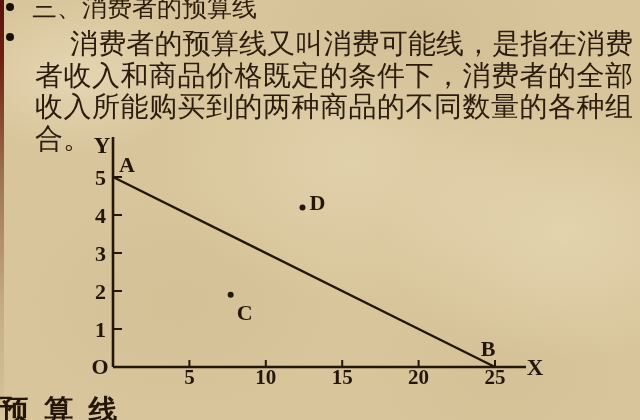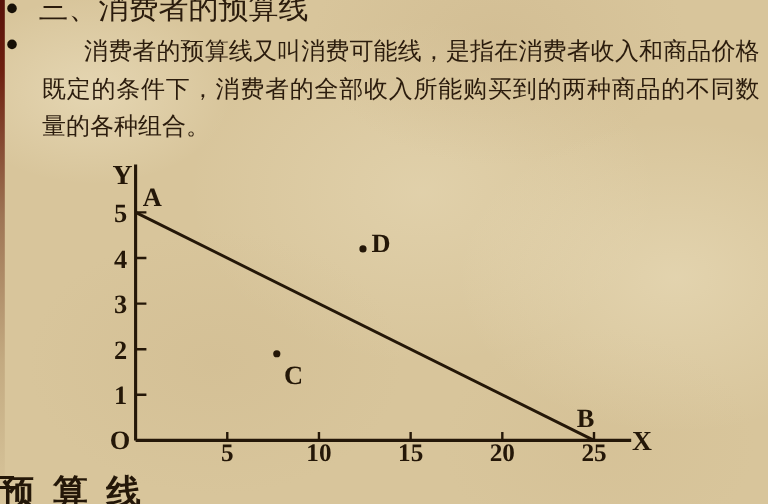--- a/index.html
+++ b/index.html
@@ -25,21 +25,21 @@
   .bullet{
     position:absolute;width:8px;height:8px;border-radius:50%;
     background:#171007;
   }
   .slide-title{
     position:absolute;left:32px;top:-7px;width:600px;
     font-size:25px;line-height:30px;white-space:nowrap;
   }
   .body-paragraph{
     position:absolute;left:35px;top:28px;width:598px;
-    font-size:20px;line-height:31.5px;
+    font-size:28px;line-height:31.5px;
     text-align:justify;text-indent:35px;
   }
   .chart{
     position:absolute;left:0;top:130px;width:560px;height:262px;
   }
   .chart svg{display:block;width:560px;height:262px;}
   .chart svg text{
     font-family:"Liberation Serif","DejaVu Serif",serif;
     font-weight:bold;fill:#241708;
   }

